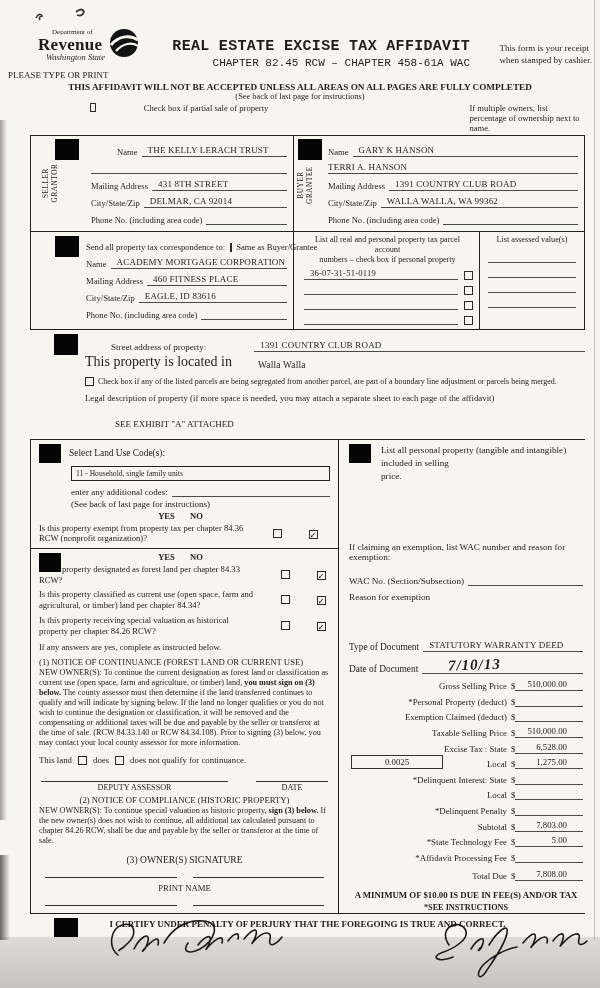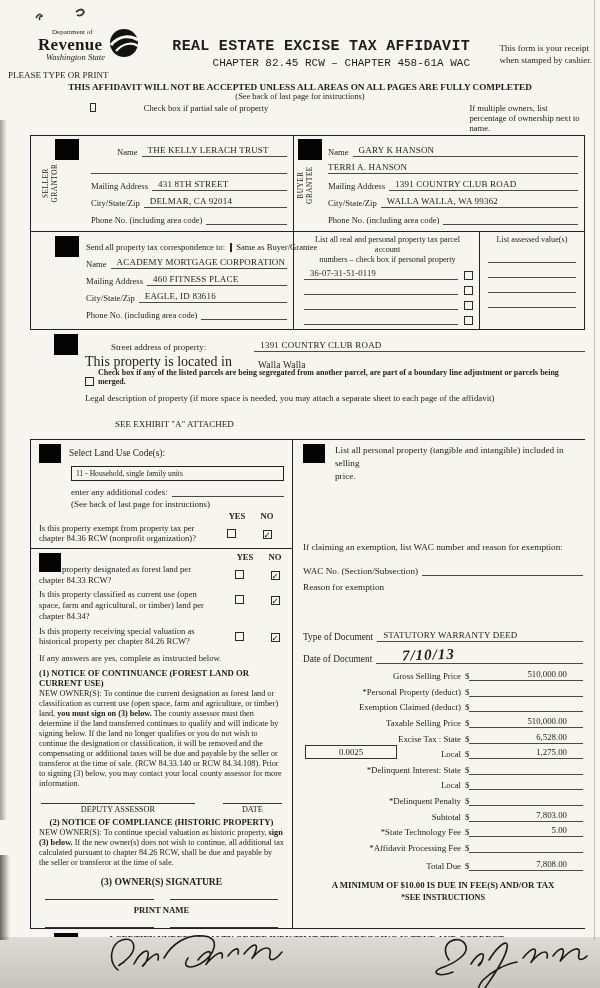--- a/index.html
+++ b/index.html
@@ -56,37 +56,37 @@
   .parcel-hd{font-size:8.2px;text-align:center;line-height:1.2;}
   .prow{display:flex;align-items:flex-end;height:15px;}
   .prow .u{margin-right:6px;}
   
   .prop{padding:4px 0 0 55px;position:relative;}
   .prop .sq{position:absolute;left:24px;top:4px;}
   .prop .frow{height:18px;}
   .exhibit{margin:16px 0 10px 30px;font-size:9px;}
   
   .main{display:flex;border-top:1.6px solid #222;}
-  .mcol-l{width:263px;border-left:1.3px solid #222;border-right:1.4px solid #222;border-bottom:0;min-height:424px;}
+  .mcol-l{width:309px;border-left:1.3px solid #222;border-right:1.4px solid #222;border-bottom:0;min-height:424px;}
   .mcol-r{flex:1;padding:4px 2px 0 10px;min-height:424px;}
   .lu{padding:4px 8px 2px 8px;}
   .lu-head{display:flex;align-items:center;gap:8px;}
   .lu-select{border:1.6px solid #222;margin:3px 0 2px 32px;padding:2px 4px;font-size:7.6px;}
   .lu-add{display:flex;align-items:flex-end;margin-left:32px;font-size:9px;height:14px;}
   .lu-see{margin-left:32px;font-size:9px;padding:2px 0;}
-  .yn{display:flex;justify-content:flex-end;gap:8px;font-size:8.6px;font-weight:bold;padding-right:6px;}
+  .yn{display:flex;justify-content:center;gap:8px;font-size:8.6px;font-weight:bold;padding-right:6px;}
   .yn span{width:22px;text-align:center;}
   .qrow{display:flex;align-items:flex-start;padding:2px 6px 2px 8px;}
   .qtxt{flex:1;font-size:8.6px;line-height:1.25;padding-right:4px;}
   .qcb{width:22px;text-align:center;flex:0 0 auto;margin-left:14px;}
   .qcb:first-of-type{margin-left:0;}
   .cls{border-top:1.4px solid #222;padding:3px 0 0 0;position:relative;}
   .cls .sq{position:absolute;left:8px;top:4px;width:22px;height:19px;}
   .note{font-size:8.6px;padding:4px 8px 2px 8px;}
-  .ntitle{font-size:8.7px;font-weight:bold;padding:3px 8px 0 8px;}
+  .ntitle{font-size:8.7px;font-weight:normal;padding:3px 8px 0 8px;}
   .nbody{font-size:8.2px;line-height:1.22;padding:1px 8px 0 8px;text-align:left;}
   .thisland{display:flex;align-items:center;gap:6px;font-size:8.8px;padding:7px 8px 2px 8px;}
   .dep{display:flex;gap:28px;padding:14px 10px 0 10px;}
   .dep .slot{text-align:center;font-size:8.2px;}
   .dep .slot .line{border-top:1px solid #333;margin-bottom:1px;}
   .dep .s1{flex:2.6;}
   .dep .s2{flex:1;}
   .siglines{display:flex;gap:16px;padding:12px 14px 0 14px;}
   .siglines .line{flex:1;border-top:1px solid #333;}
   
@@ -284,21 +284,21 @@
     <div class="prop">
       <div class="sq"></div>
       <div class="frow" style="padding-left:26px;gap:44px;">
         <span class="lbl" style="font-size:9px;">Street address of property:</span>
         <span class="u"><span class="val sans">1391 COUNTRY CLUB ROAD</span></span>
       </div>
       <div class="frow">
         <span class="lbl" style="font-size:14px;">This property is located in</span>
         <span class="val sans" style="padding-left:26px;font-size:9.4px;">Walla Walla</span>
       </div>
-      <div class="frow" style="height:16px;font-weight:bold;">
+      <div class="frow" style="height:16px;">
         <span class="cb"></span>
         <span class="lbl" style="margin-left:4px;font-size:8px;white-space:normal;">Check box if any of the listed parcels are being segregated from another parcel, are part of a boundary line adjustment or parcels being merged.</span>
       </div>
       <div class="frow" style="height:17px;">
         <span class="lbl" style="font-size:8.8px;">Legal description of property (if more space is needed, you may attach a separate sheet to each page of the affidavit)</span>
       </div>
       <div class="exhibit sans">SEE EXHIBIT "A" ATTACHED</div>
     </div>
 
     <div class="main">
@@ -342,20 +342,27 @@
             <span class="qcb"><span class="cb">✓</span></span>
           </div>
           <div class="qrow">
             <span class="qtxt">Is this property receiving special valuation as historical property per chapter 84.26 RCW?</span>
             <span class="qcb"><span class="cb"></span></span>
             <span class="qcb"><span class="cb">✓</span></span>
           </div>
           <div class="note">If any answers are yes, complete as instructed below.</div>
           <div class="ntitle">(1) NOTICE OF CONTINUANCE (FOREST LAND OR CURRENT USE)</div>
           <div class="nbody"><span>NEW OWNER(S): To continue the current designation as forest land or classification as current use (open space, farm and agriculture, or timber) land, </span><span class="b">you must sign on (3) below.</span><span> The county assessor must then determine if the land transferred continues to qualify and will indicate by signing below. If the land no longer qualifies or you do not wish to continue the designation or classification, it will be removed and the compensating or additional taxes will be due and payable by the seller or transferor at the time of sale. (RCW 84.33.140 or RCW 84.34.108). Prior to signing (3) below, you may contact your local county assessor for more information.</span></div>
+          <div class="thisland">
+            <span>This land</span>
+            <span class="cb"></span>
+            <span>does</span>
+            <span class="cb"></span>
+            <span>does not qualify for continuance.</span>
+          </div>
           <div class="dep">
             <div class="slot s1">
                 <div class="line"></div>
                 <div>DEPUTY ASSESSOR</div>
               </div>
             <div class="slot s2">
                 <div class="line"></div>
                 <div>DATE</div>
               </div>
           </div>

